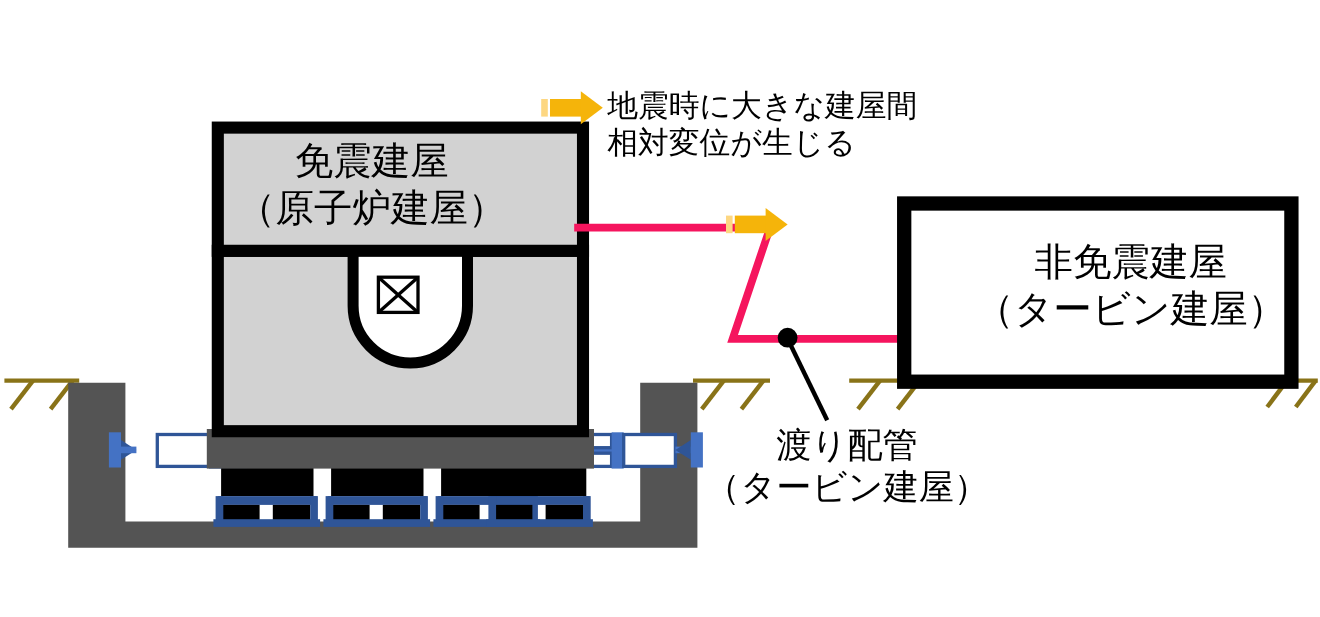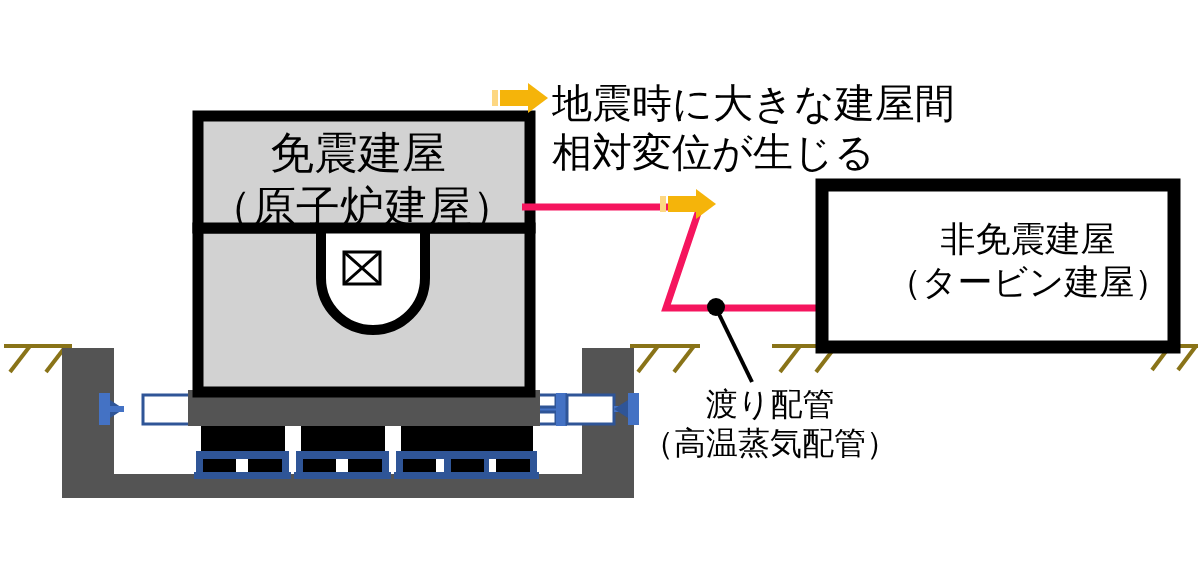--- a/index.html
+++ b/index.html
@@ -25,37 +25,37 @@
     height: 561px;
   }
   .lbl {
     position: absolute;
     color: #000000;
     line-height: 1.22;
     white-space: pre;
     text-align: center;
   }
   .lbl-iso {
-    left: 208px;
+    left: 188px;
     top: 126px;
     width: 300px;
-    font-size: 44px;
+    font-size: 35px;
   }
   .lbl-noniso {
     left: 828px;
     top: 218px;
     width: 338px;
     font-size: 35px;
     padding-left: 31px;
   }
   .lbl-note {
     left: 552px;
     top: 79px;
     width: 380px;
-    font-size: 40px;
+    font-size: 28px;
     text-align: left;
   }
   .lbl-pipe {
     left: 620px;
     top: 385px;
     width: 300px;
     font-size: 32px;
   }
 </style>
 </head>
@@ -204,15 +204,15 @@
   <div class="lbl lbl-iso">免震建屋
 （原子炉建屋）</div>
 
   <div class="lbl lbl-noniso">非免震建屋
 （タービン建屋）</div>
 
   <div class="lbl lbl-note">地震時に大きな建屋間
 相対変位が生じる</div>
 
   <div class="lbl lbl-pipe">渡り配管
-（高温蒸気配管）</div>
+（タービン建屋）</div>
 
 </div>
 
 </body></html>

